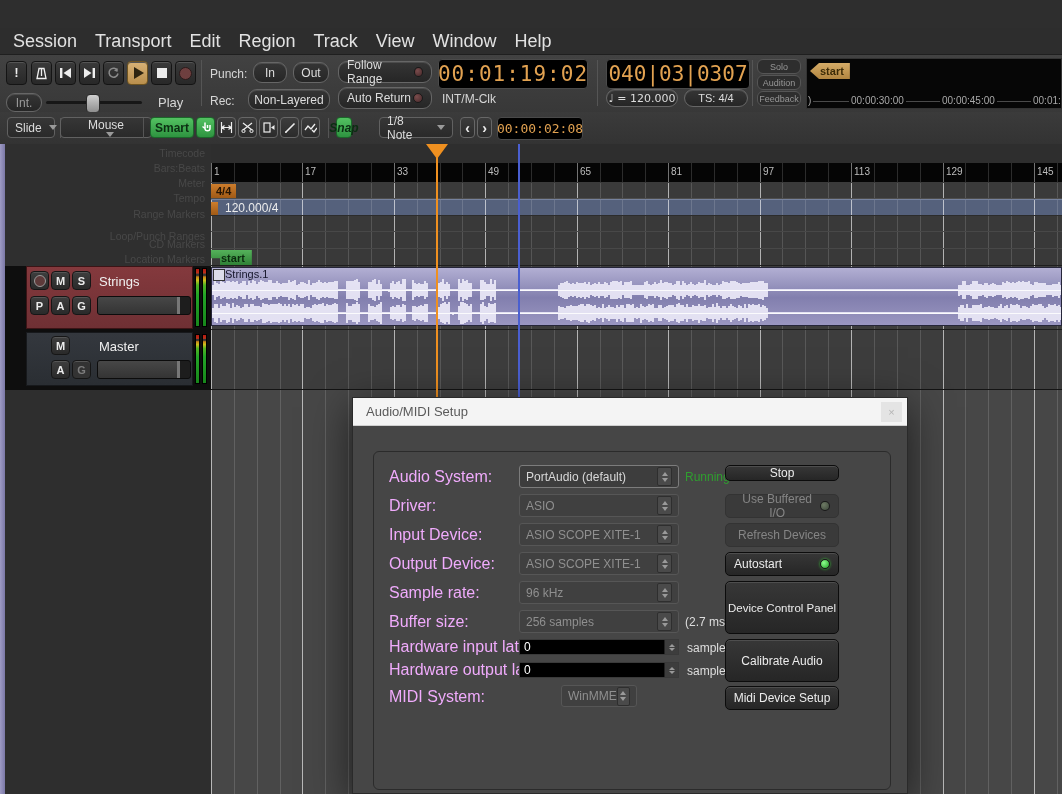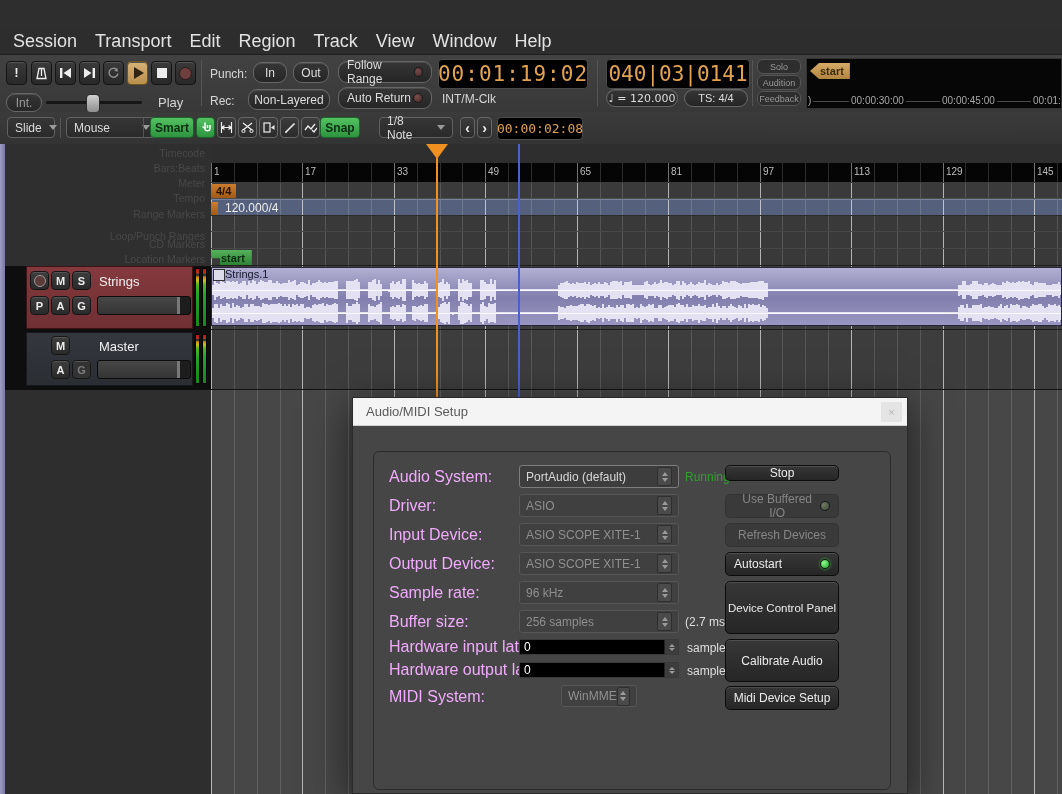--- a/index.html
+++ b/index.html
@@ -216,21 +216,21 @@
     </div>
 
     <div class="clockpanel" style="left:438px;top:4px;width:148px;height:28px;font-size:21px;letter-spacing:1px;">
         <span>00:01:19:02</span>
       </div>
     <div class="label" style="left:442px;top:37px;">INT/M-Clk</div>
 
     <div class="vsep" style="left:597px;"></div>
 
     <div class="clockpanel" style="left:606px;top:4px;width:142px;height:28px;font-size:21px;">
-        <span>040|03|0141</span>
+        <span>040|03|0307</span>
       </div>
     <div class="pillbtn" style="left:606px;top:34px;width:72px;height:18px;font-family:'DejaVu Sans',sans-serif;font-size:11px;">
         <span>♩ = 120.000</span>
       </div>
     <div class="pillbtn" style="left:684px;top:34px;width:64px;height:18px;font-size:11px;">
         <span>TS: 4/4</span>
       </div>
 
     <div class="vsep" style="left:752px;"></div>
 
@@ -255,21 +255,21 @@
         </div>
     </div>
   </div>
 
   <div class="abs" id="edittools">
     <div class="dd" style="left:7px;width:48px;">
         <span>Slide</span>
         <span class="arr"></span>
       </div>
     <div class="vsep" style="left:60px;top:6px;height:20px;"></div>
-    <div class="dd" style="left:66px;width:92px;">
+    <div class="dd" style="left:60px;width:92px;flex-direction:column;">
         <span>Mouse</span>
         <span class="arr"></span>
       </div>
     <div class="vsep" style="left:143px;top:6px;height:20px;"></div>
     <div class="greenbtn" style="left:150px;width:44px;">
         <span>Smart</span>
       </div>
     <div class="toolbtn activegreen" style="left:196px;">
       <svg width="12" height="13" viewBox="0 0 12 13">
           <path d="M5 1.5 v6 M5 7.5 l-2.5-2 M5 7.5 c0 3 5 3 5 0 v-3.5 M7.5 4 v3" fill="none" stroke="#fff" stroke-width="1.5"></path>
@@ -299,21 +299,21 @@
           <path d="M1 11 l1.8-.5 -1.3-1.3z" fill="#eee"></path>
         </svg>
     </div>
     <div class="toolbtn" style="left:301px;">
       <svg width="13" height="11" viewBox="0 0 13 11">
           <path d="M1 8 l3-4 3 3 4-5" fill="none" stroke="#eee" stroke-width="1.3"></path>
           <path d="M8 8 l2 2 3-4" fill="none" stroke="#eee" stroke-width="1.3"></path>
         </svg>
     </div>
     <div class="vsep" style="left:328px;top:6px;height:20px;"></div>
-    <div class="greenbtn" style="left:320px;width:40px;">
+    <div class="greenbtn" style="left:336px;width:16px;font-style:italic;">
         <span>Snap</span>
       </div>
     <div class="dd" style="left:379px;width:74px;">
         <span>1/8 Note</span>
         <span class="arr"></span>
       </div>
     <div class="navbtn" style="left:460px;">
         <span>‹</span>
       </div>
     <div class="navbtn" style="left:477px;">

